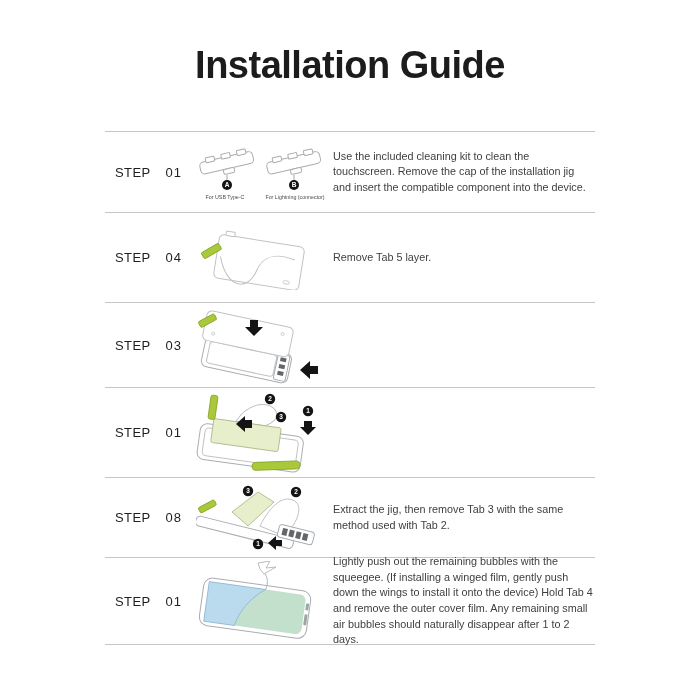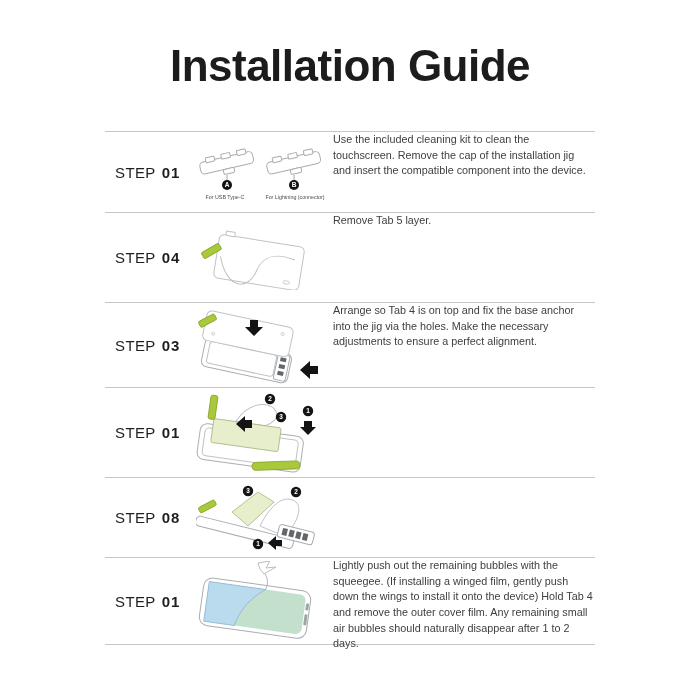--- a/index.html
+++ b/index.html
@@ -1,31 +1,31 @@
 <!DOCTYPE html>
 <html><head>
 <meta charset="utf-8">
 <style>
   * { margin:0; padding:0; box-sizing:border-box; }
   html,body { width:700px; height:700px; background:#ffffff; overflow:hidden;
     font-family:"Liberation Sans","DejaVu Sans",sans-serif; }
   .page { width:700px; height:700px; background:#fff; }
   .title-wrap { height:131px; display:flex; align-items:center; justify-content:center; }
-  .page-title { font-size:44px; font-weight:700; color:#1c1c1c; letter-spacing:-0.5px; }
+  .page-title { font-size:38px; font-weight:700; color:#1c1c1c; letter-spacing:-0.5px; }
   .steps { width:490px; margin:0 auto; }
   .step-row { display:flex; align-items:stretch; border-top:1px solid #c6c6c6; }
   .step-row.h81 { height:81px; } .step-row.h90 { height:90px; }
   .step-row.h85 { height:85px; } .step-row.h80 { height:80px; }
   .step-row.h88 { height:88px; }
   .step-row.last { border-bottom:1px solid #c6c6c6; }
-  .step-label { width:88px; padding-left:10px; display:flex; align-items:center; gap:6px;
-    font-size:15px; color:#1f1f1f; letter-spacing:0.4px; }
-  .step-label b { font-weight:700; letter-spacing:1px; }
+  .step-label { width:88px; padding-left:10px; display:flex; align-items:center; gap:15px;
+    font-size:13px; color:#1f1f1f; letter-spacing:0.4px; }
+  .step-label b { font-weight:400; letter-spacing:1px; }
   .step-art { width:140px; display:flex; align-items:center; justify-content:center; }
-  .step-desc { flex:1; display:flex; padding-right:2px; }
+  .step-desc { flex:1; display:flex; align-items:center; padding-right:2px; }
   .step-desc p { font-size:10.8px; line-height:1.45; color:#3e3e3e; }
   svg { display:block; }
   svg text { font-family:"Liberation Sans","DejaVu Sans",sans-serif; }
   .outline { fill:#ffffff; stroke:#a9adb0; stroke-width:1; }
   .outline-lt { fill:#ffffff; stroke:#bfc3c6; stroke-width:1; }
   .greentab { fill:#a9c83a; stroke:#84a024; stroke-width:0.8; }
   .filmgreen { fill:#e6eecb; stroke:#aab27e; stroke-width:0.8; }
   .arrow { fill:#141414; }
   .slot { fill:#63676a; }
   .badge-c { fill:#141414; }
@@ -124,23 +124,20 @@
             <circle cx="10" cy="22" r="1.5" fill="none" stroke="#bfc3c6" stroke-width="0.8"></circle>
             <circle cx="78" cy="8" r="1.5" fill="none" stroke="#bfc3c6" stroke-width="0.8"></circle>
           </g>
           <g transform="translate(2,16) rotate(-28)">
             <rect class="greentab" x="0" y="0" width="18" height="6.5" rx="1.5"></rect>
           </g>
           <path class="arrow" d="M54,14 h8 v7 h5 l-9,9 -9,-9 h5 z"></path>
           <path class="arrow" d="M122,60 v8 h-8 v5 l-10,-9 10,-9 v5 z"></path>
         </svg>
       </div>
-      <div class="step-desc">
-        <p>Arrange so Tab 4 is on top and fix the base anchor into the jig via the holes. Make the necessary adjustments to ensure a perfect alignment.</p>
-      </div>
     </div>
 
     <div class="step-row h90">
       <div class="step-label">
         <span>STEP</span>
           <b>01</b>
       </div>
       <div class="step-art">
         <svg width="135" height="84" viewBox="0 0 135 84">
           <g transform="translate(8,12) rotate(8)">
@@ -201,20 +198,23 @@
             <circle class="badge-c" r="5.2"></circle>
               <text class="badge-t" y="2.3">2</text>
           </g>
           <g transform="translate(62,62)">
             <circle class="badge-c" r="5.2"></circle>
               <text class="badge-t" y="2.3">1</text>
           </g>
           <path class="arrow" d="M86,58 v6 h-6 v4 l-8,-7 8,-7 v4 h6 z"></path>
         </svg>
       </div>
+      <div class="step-desc">
+        <p>Extract the jig, then remove Tab 3 with the same method used with Tab 2.</p>
+      </div>
     </div>
 
     <div class="step-row h88 last">
       <div class="step-label">
         <span>STEP</span>
           <b>01</b>
       </div>
       <div class="step-art">
         <svg width="135" height="80" viewBox="0 0 135 80">
           <g transform="translate(10,8) rotate(8)">

